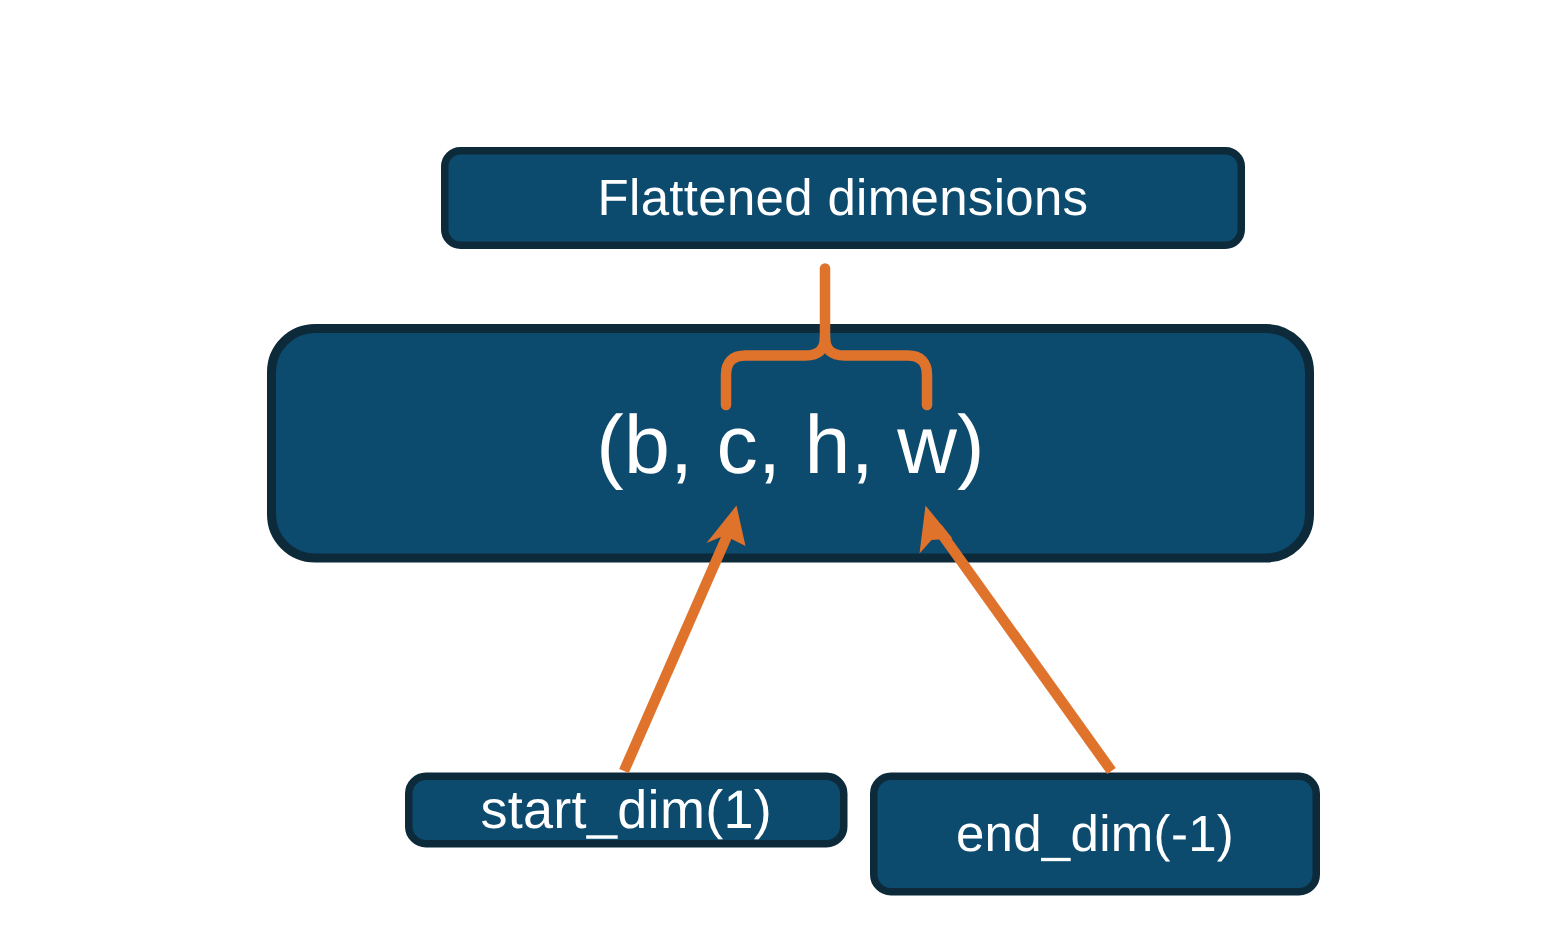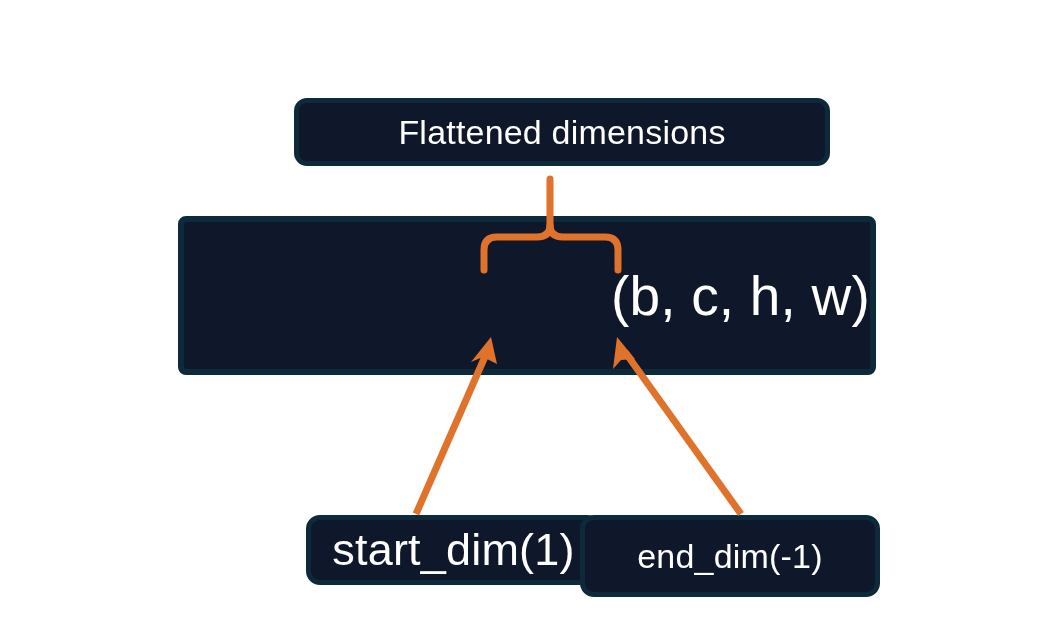--- a/index.html
+++ b/index.html
@@ -13,21 +13,21 @@
   #stage {
     position: relative;
     width: 1038px;
     height: 632px;
     background: #ffffff;
     overflow: hidden;
   }
   .node {
     position: absolute;
     box-sizing: border-box;
-    background: #0f172a;
+    background: #0c4a6e;
     border: 5px solid #0d2a3a;
     border-radius: 14px;
     color: #ffffff;
     display: flex;
     align-items: center;
     justify-content: center;
     text-align: center;
     letter-spacing: 0.2px;
     white-space: nowrap;
     font-weight: 400;
@@ -41,30 +41,28 @@
     font-size: 34px;
     border-radius: 13px;
   }
   #node-shape {
     left: 178px;
     top: 216px;
     width: 698px;
     height: 159px;
     font-size: 55px;
     border-width: 6px;
-    border-radius: 8px;
-    justify-content: flex-end;
+    border-radius: 32px;
   }
   #node-start-dim {
     left: 270px;
     top: 515px;
     width: 295px;
-    height: 70px;
-    font-size: 45px;
-    margin-left: 36px;
+    height: 50px;
+    font-size: 36px;
   }
   #node-end-dim {
     left: 580px;
     top: 515px;
     width: 300px;
     height: 82px;
     font-size: 34px;
   }
   #overlay-connectors {
     position: absolute;

